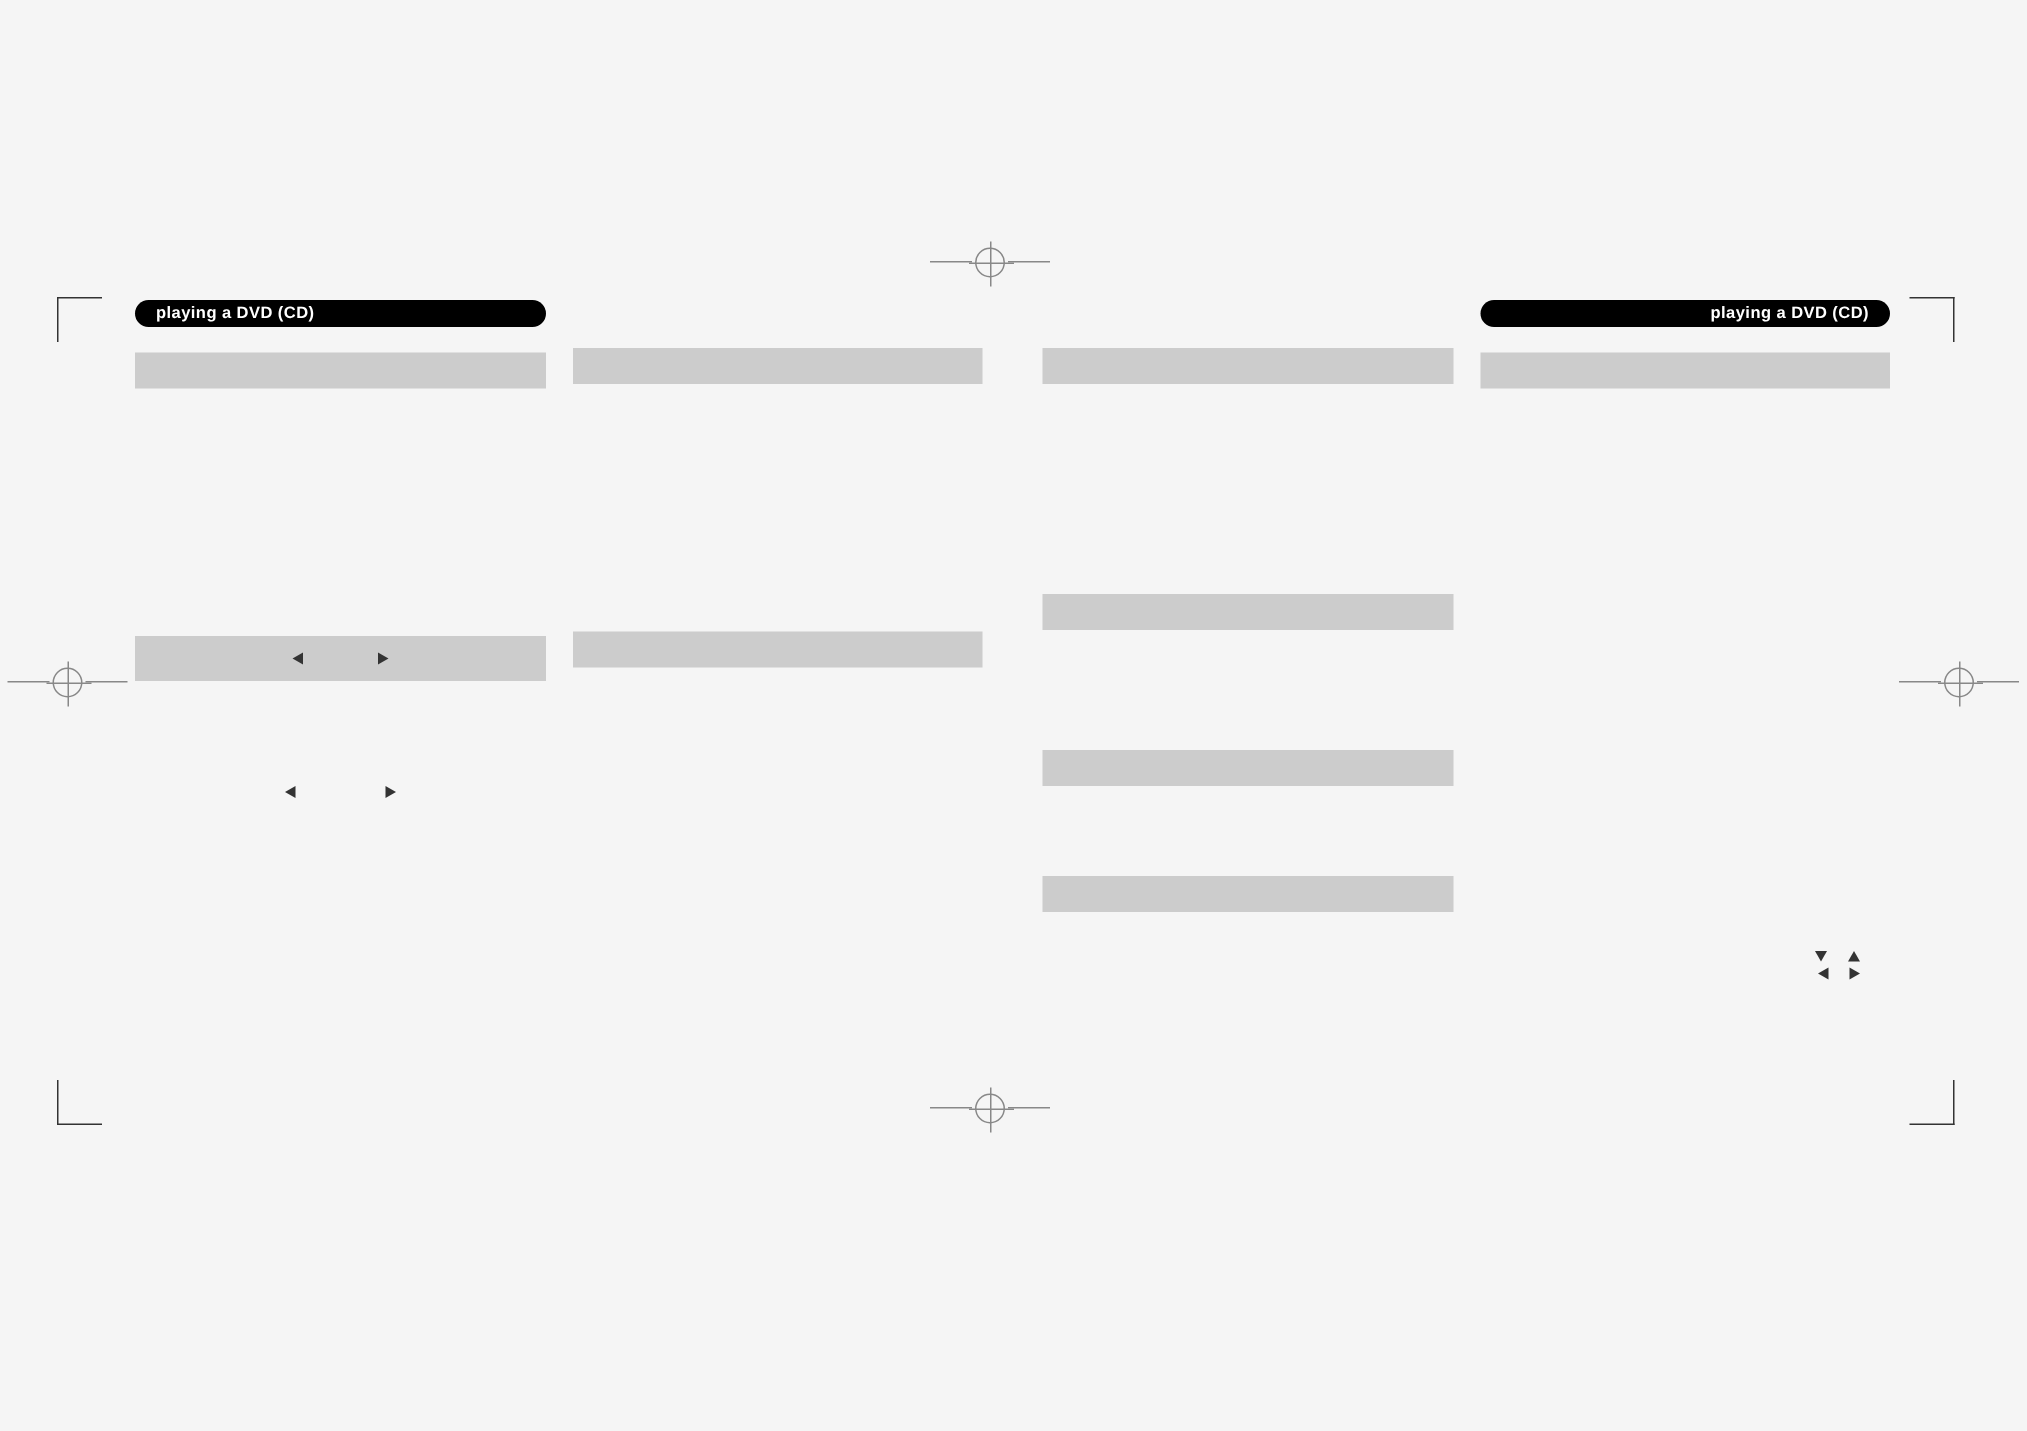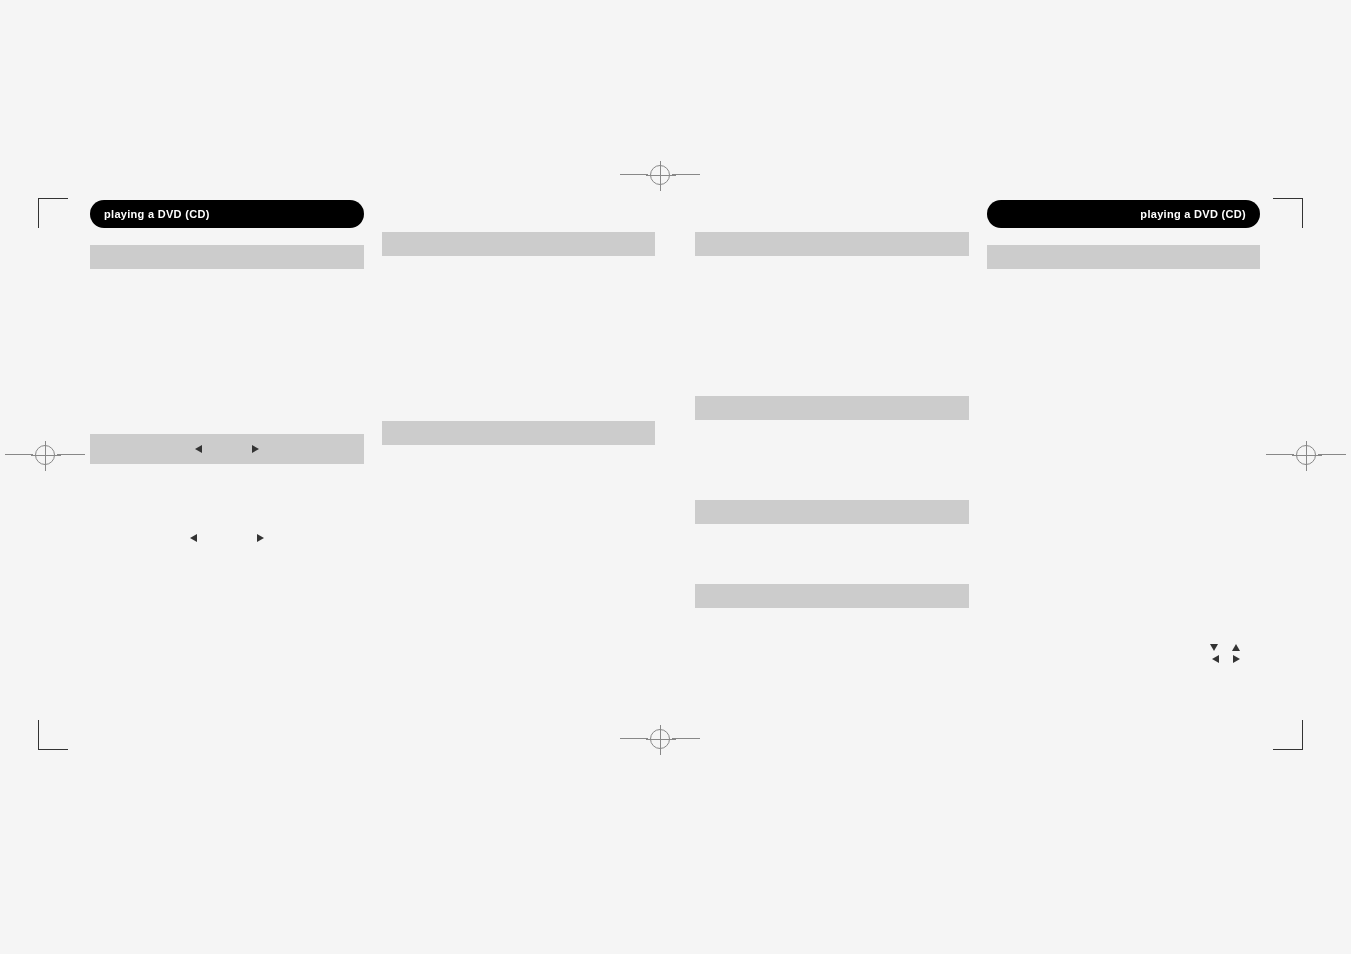--- a/index.html
+++ b/index.html
@@ -10,21 +10,21 @@
   .reg-circle { position: absolute; left: 30px; top: 5px; width: 20px; height: 20px; border: 1px solid #888; border-radius: 50%; }
   .reg-circle::before { content: ""; position: absolute; left: 9px; top: -5px; width: 1px; height: 30px; background: #888; }
   .reg-circle::after { content: ""; position: absolute; top: 9px; left: -5px; height: 1px; width: 30px; background: #888; }
 
   .page-container { position: absolute; left: 40px; top: 200px; width: 1270px; height: 520px; display: flex; }
   .spread { display: flex; width: 100%; gap: 40px; }
   .page { flex: 1; display: flex; gap: 0; position: relative; }
   .columns { display: flex; gap: 18px; width: 100%; }
   .col { flex: 1; display: flex; flex-direction: column; gap: 0; }
 
-  .header-pill { background: #000; border-radius: 14px; height: 28px; display: flex; align-items: center; padding: 0 14px; margin-bottom: 17px; }
+  .header-pill { background: #000; border-radius: 14px; height: 18px; display: flex; align-items: center; padding: 0 14px; margin-bottom: 17px; }
   .header-pill.right { justify-content: flex-end; }
   .header-pill span { color: #fff; font-size: 11px; font-weight: bold; letter-spacing: 0.3px; }
 
   .gray-bar { background: #ccc; height: 24px; width: 100%; margin-bottom: 10px; display: flex; align-items: center; padding: 0 8px; font-size: 11px; font-weight: bold; color: #888; }
   .spacer-xl { height: 155px; }
 
   .corner-box { position: absolute; width: 30px; height: 30px; }
   .corner-box::before, .corner-box::after { content: ""; position: absolute; background: #333; }
   .corner-box.tl::before { top: 0; left: 0; width: 30px; height: 1px; }
   .corner-box.tl::after  { top: 0; left: 0; width: 1px; height: 30px; }

